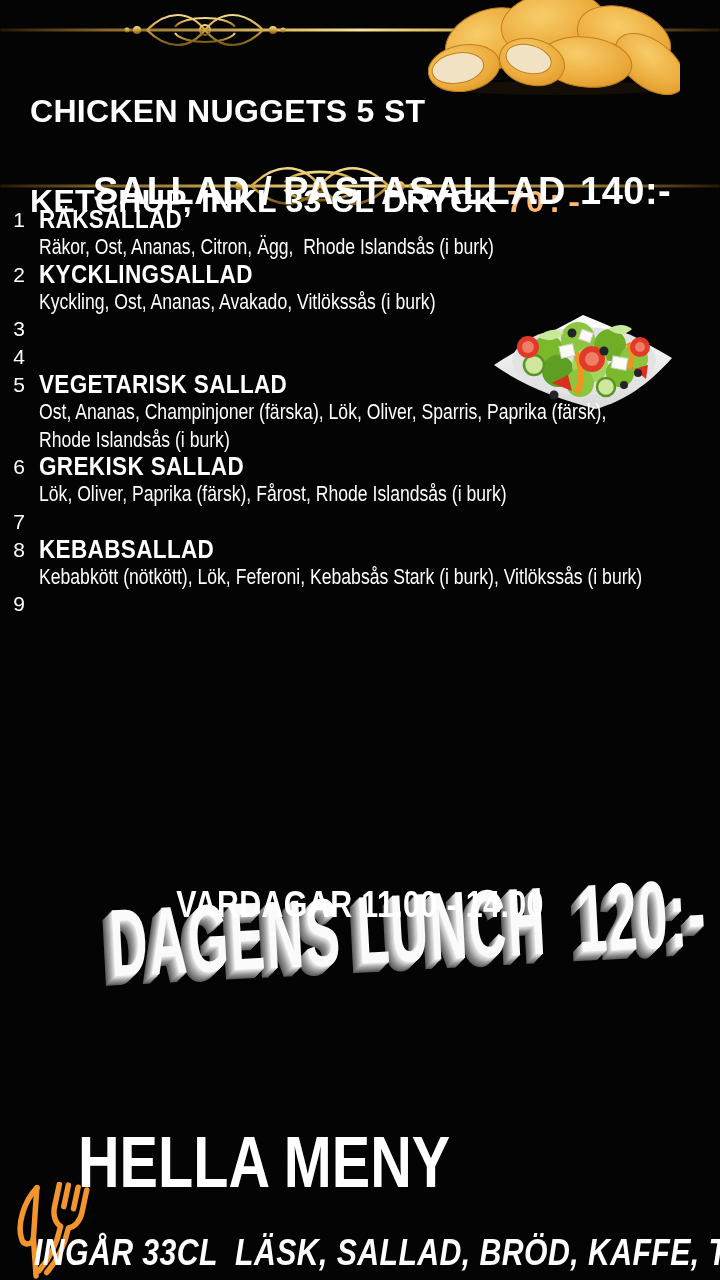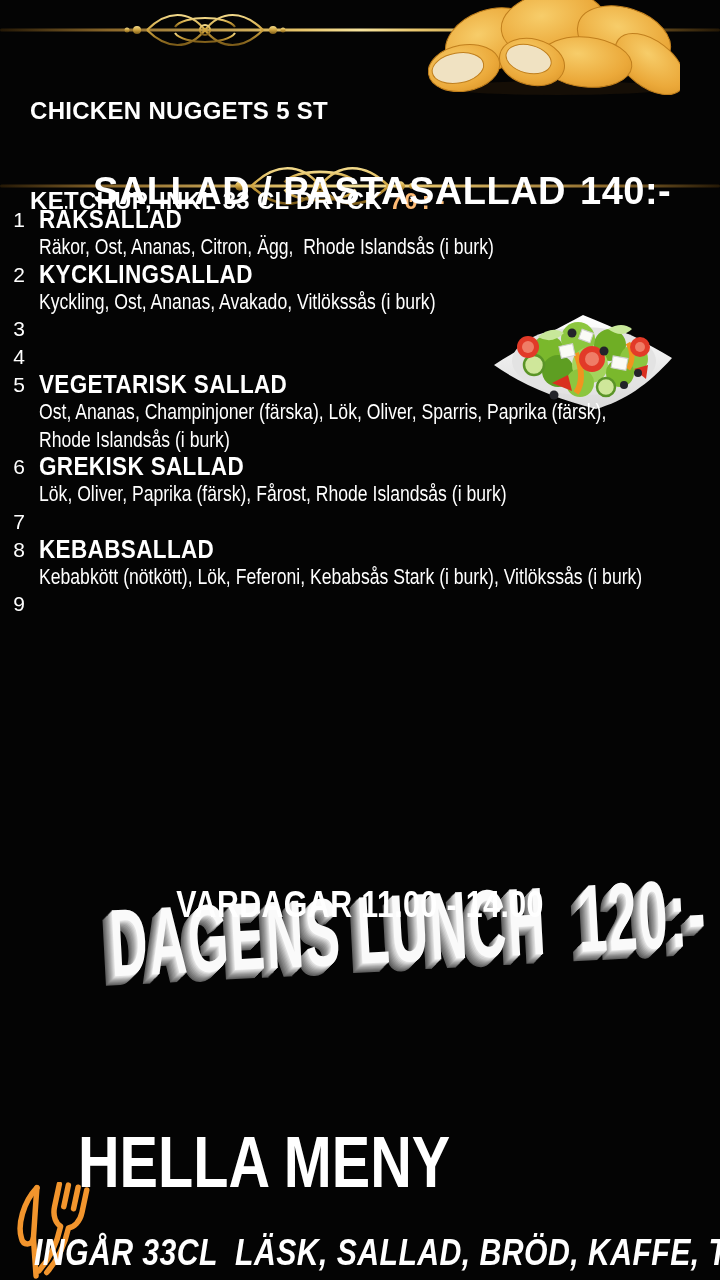--- a/index.html
+++ b/index.html
@@ -1,21 +1,21 @@
 <!DOCTYPE html>
 <html><head>
 <meta charset="utf-8">
 <style>
   html,body{margin:0;padding:0;background:#000;}
   .canvas{position:relative;width:720px;height:1280px;background:#040404;overflow:hidden;
           font-family:"Liberation Sans",sans-serif;color:#ffffff;}
   .abs{position:absolute;}
   .divider{position:absolute;left:0;}
   
-  .offer{left:30px;top:36px;font-size:24px;font-weight:700;line-height:30px;
+  .offer{left:30px;top:36px;font-size:32px;font-weight:700;line-height:30px;
          letter-spacing:.3px;white-space:pre;}
   .gold{color:#fdba74;font-family:Liberation Mono, monospace;}
   
   .heading{left:0;right:0;top:127px;text-align:center;font-size:38px;font-weight:700;
            letter-spacing:.5px;white-space:pre;}
   .heading .price{margin-left:14px;}
   
   .list{left:0;top:206px;width:720px;}
   .srow{display:flex;align-items:flex-start;}
   .num{flex:0 0 25px;text-align:right;margin-right:14px;font-size:21px;line-height:28px;font-weight:400;}

